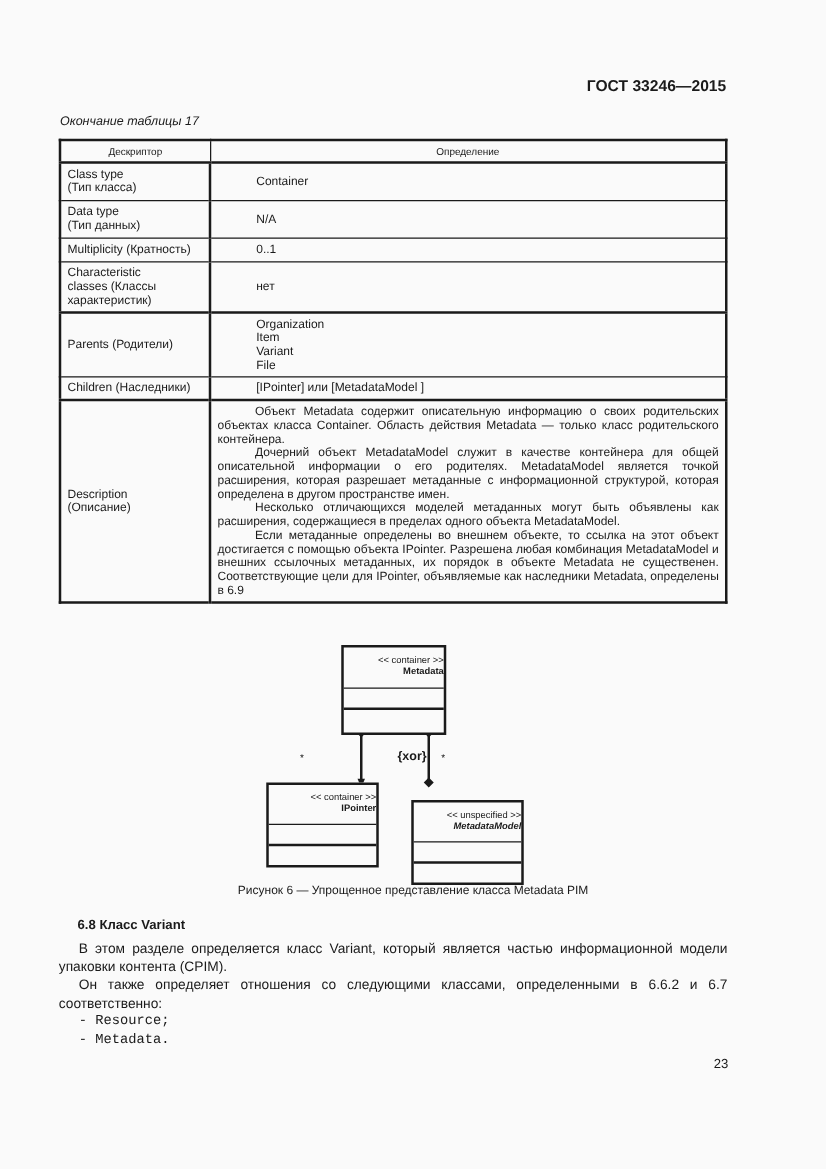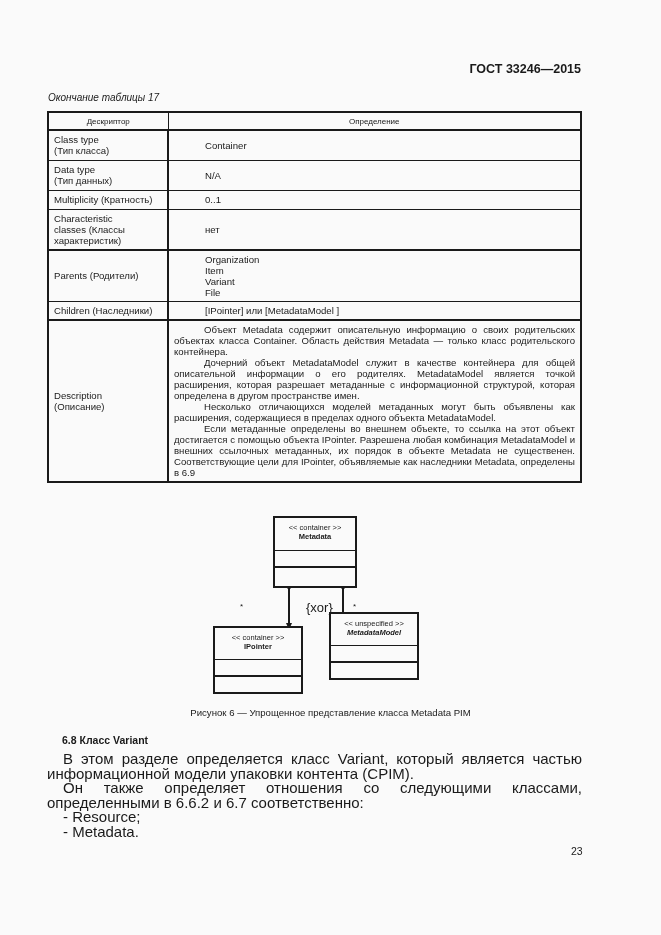--- a/index.html
+++ b/index.html
@@ -19,29 +19,29 @@
     }
     table.main th { font-weight: normal; font-size: 8px; height: 16px; padding: 0; border-bottom: 2px solid #1a1a1a; }
     table.main td.desc { width: 108px; padding: 3px 5px; border-right: 2px solid #1a1a1a; }
     table.main td.def { padding: 3px 5px 3px 36px; }
     table.main td.def.long { padding: 3px 5px 3px 5px; text-align: justify; }
     table.main tr.thick-top td { border-top: 2px solid #1a1a1a; }
     table.main { border: 2px solid #1a1a1a; }
     .para { text-indent: 30px; margin: 0; }
     .diagram { position: absolute; top: 516px; left: 205px; width: 220px; height: 182px; }
     .uml-box { position: absolute; border: 2px solid #1a1a1a; background: #fafafa; }
-    .uml-box .head { text-align: center; font-size: 7.5px; line-height: 9px; padding-top: 5px; box-sizing: border-box; border-bottom: 1px solid #1a1a1a; }
+    .uml-box .head { text-align: right; font-size: 7.5px; line-height: 9px; padding-top: 5px; box-sizing: border-box; border-bottom: 1px solid #1a1a1a; }
     .uml-box .head .name { font-weight: bold; }
     .uml-box .head .name.italic { font-style: italic; }
     .uml-box .attrs { border-bottom: 2px solid #1a1a1a; }
     .fig-caption { position: absolute; top: 707px; left: 0; width: 661px; text-align: center; font-size: 9.6px; }
     .section-title { position: absolute; top: 734px; left: 62px; font-weight: bold; font-size: 10.5px; }
-    .body-text { position: absolute; top: 752px; left: 47px; width: 535px; font-size: 15px; line-height: 14.5px; text-align: justify; }
+    .body-text { position: absolute; top: 752px; left: 47px; width: 535px; font-size: 11px; line-height: 14.5px; text-align: justify; }
     .body-text p { margin: 0; text-indent: 16px; }
-    .body-text .li { padding-left: 16px; }
+    .body-text .li { padding-left: 16px; font-family: Liberation Mono, monospace; }
     .page-num { position: absolute; top: 845px; left: 571px; font-size: 10.5px; }
   </style>
 </head>
 <body>
 
 <div class="std-code">ГОСТ 33246—2015</div>
 <div class="table-caption">Окончание таблицы 17</div>
 
 <table class="main">
   <thead>
@@ -97,30 +97,30 @@
     <polygon points="138,114 134,110 138,106 142,110" fill="#1a1a1a"></polygon>
   </svg>
   <div class="uml-box" style="left:68px;top:0;width:80px;height:68px;">
     <div class="head" style="height:33px">
       <div>&lt;&lt; container &gt;&gt;</div>
       <div class="name">Metadata</div>
     </div>
     <div class="attrs" style="height:15px"></div>
   </div>
   <div style="position:absolute;left:35px;top:86px;font-size:8px">*</div>
-  <div style="position:absolute;left:101px;top:84px;font-size:13px;font-weight:normal">{xor}</div>
+  <div style="position:absolute;left:113px;top:84px;font-size:10px;font-weight:bold">{xor}</div>
   <div style="position:absolute;left:148px;top:86px;font-size:8px">*</div>
   <div class="uml-box" style="left:8px;top:110px;width:86px;height:64px;">
     <div class="head" style="height:32px">
       <div>&lt;&lt; container &gt;&gt;</div>
       <div class="name">IPointer</div>
     </div>
     <div class="attrs" style="height:15px"></div>
   </div>
-  <div class="uml-box" style="left:124px;top:96px;width:86px;height:64px;">
+  <div class="uml-box" style="left:124px;top:124px;width:86px;height:64px;">
     <div class="head" style="height:32px">
       <div>&lt;&lt; unspecified &gt;&gt;</div>
       <div class="name italic">MetadataModel</div>
     </div>
     <div class="attrs" style="height:15px"></div>
   </div>
 </div>
 
 <div class="fig-caption">Рисунок 6 — Упрощенное представление класса Metadata PIM</div>
 <div class="section-title">6.8 Класс Variant</div>

